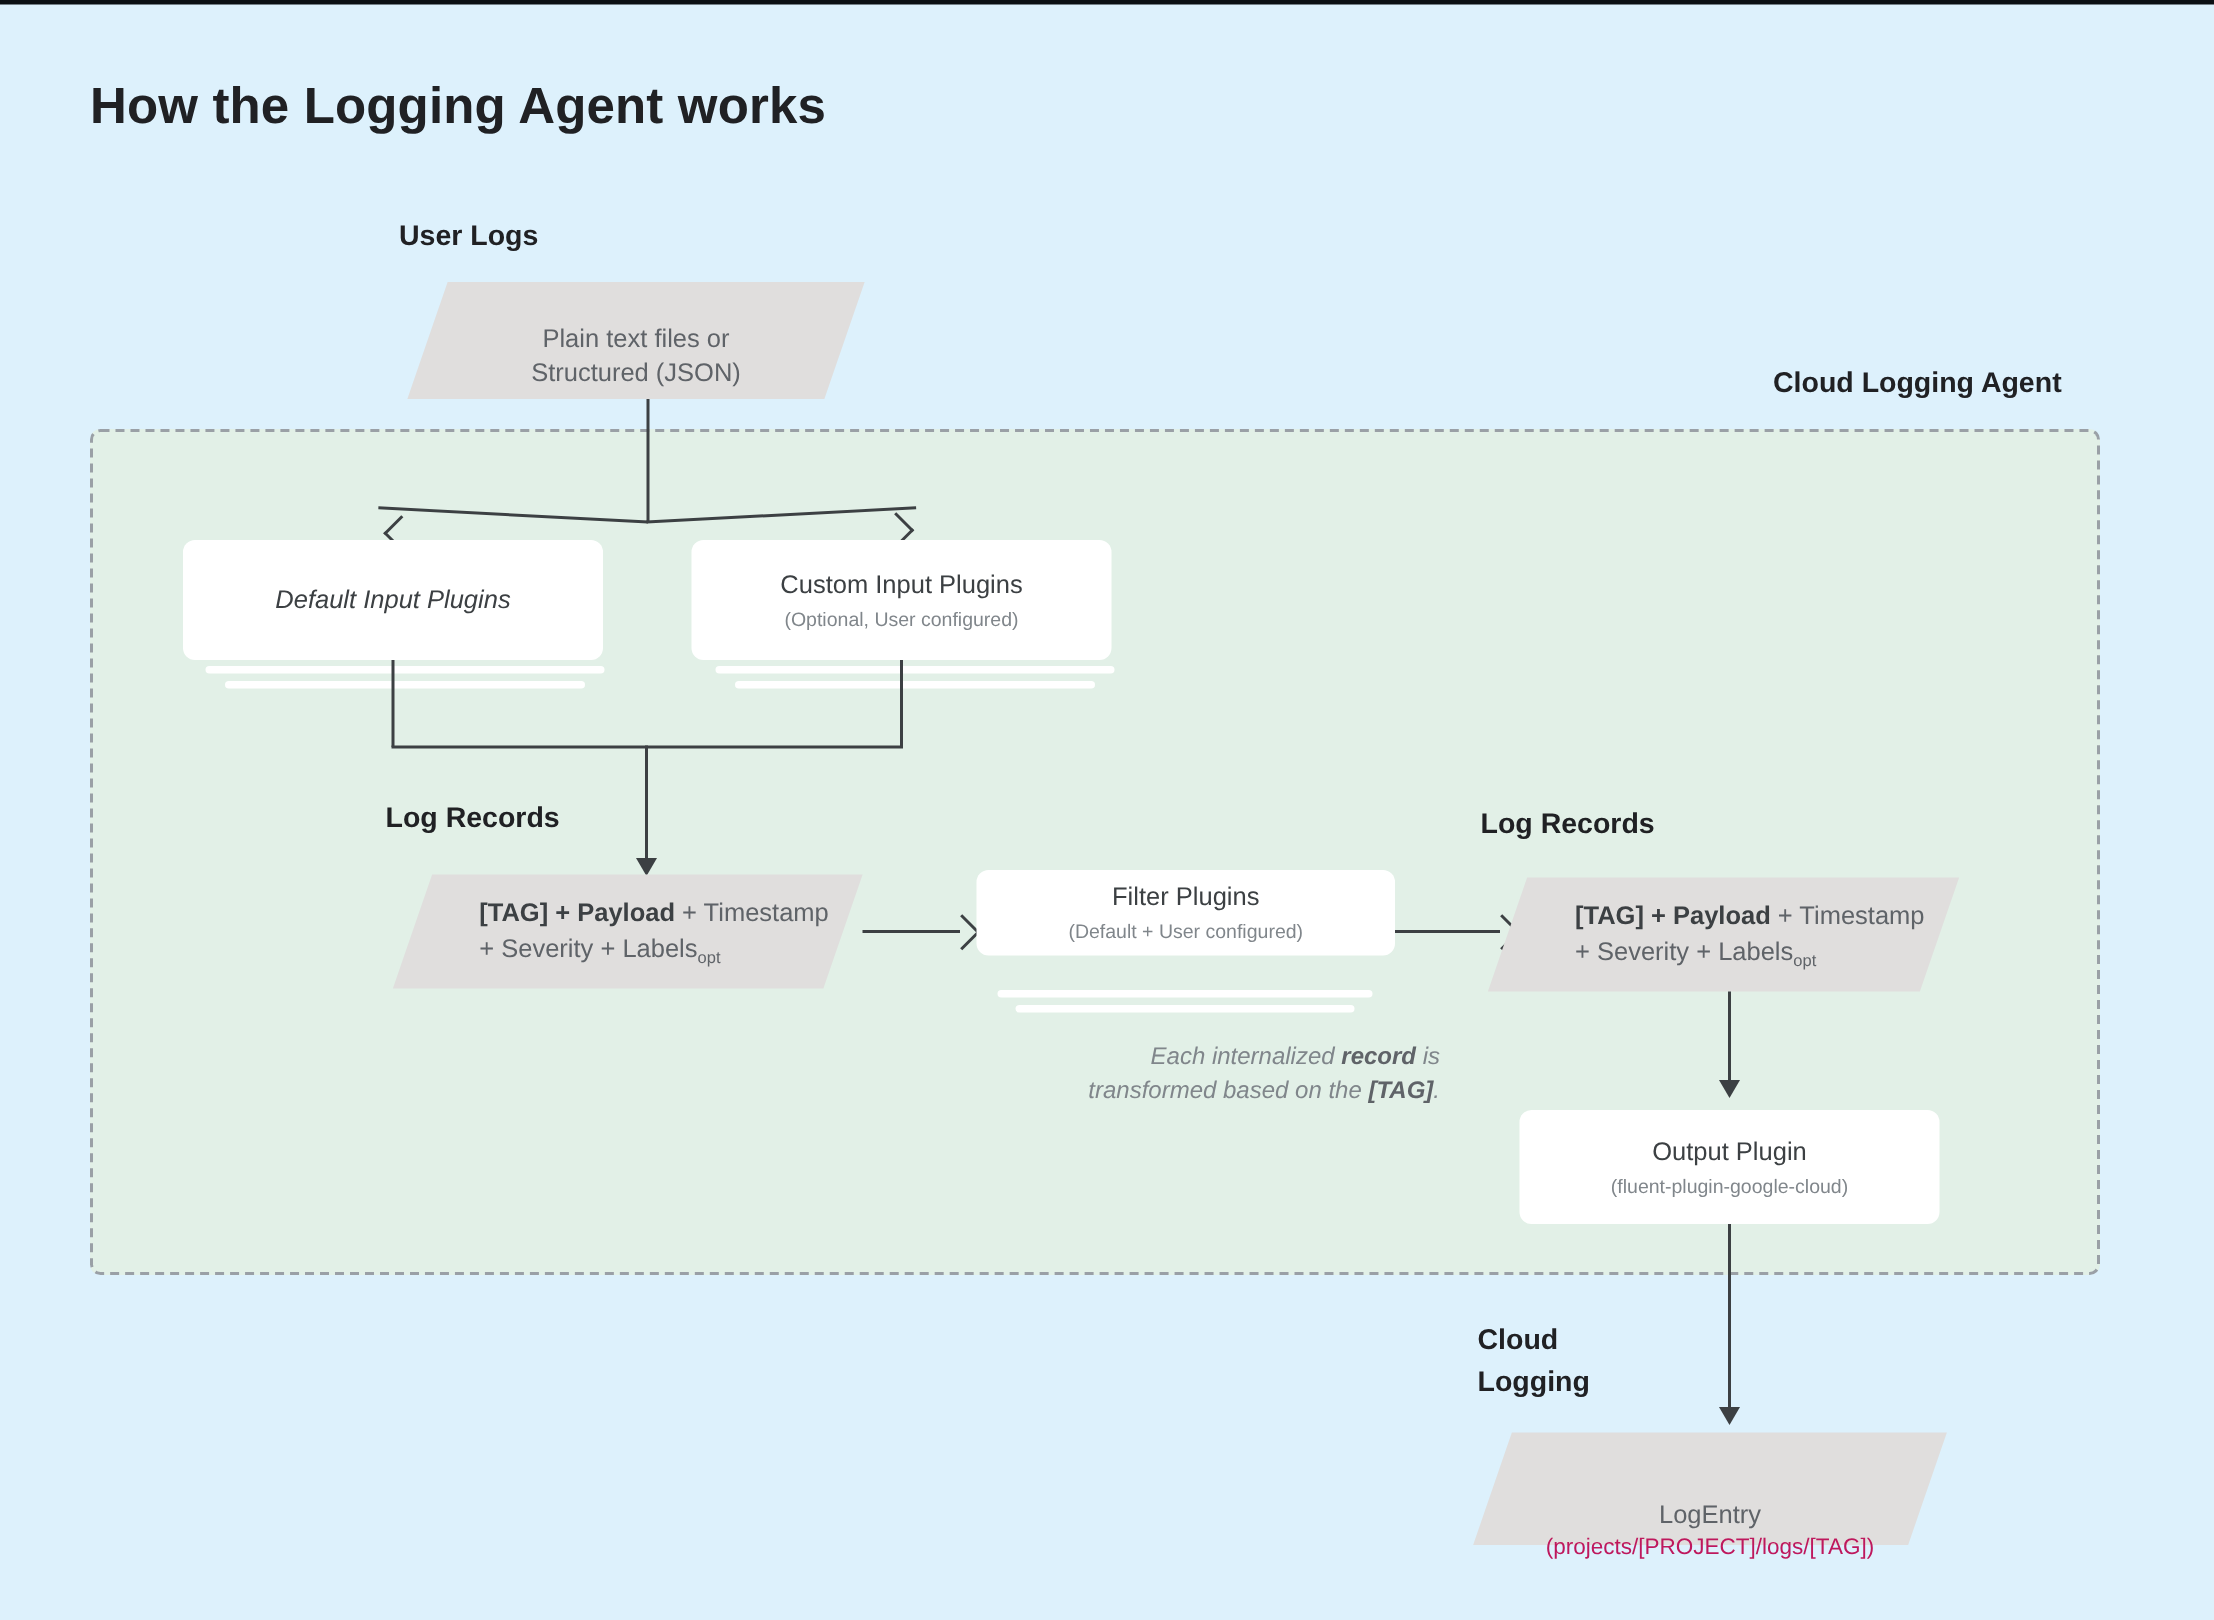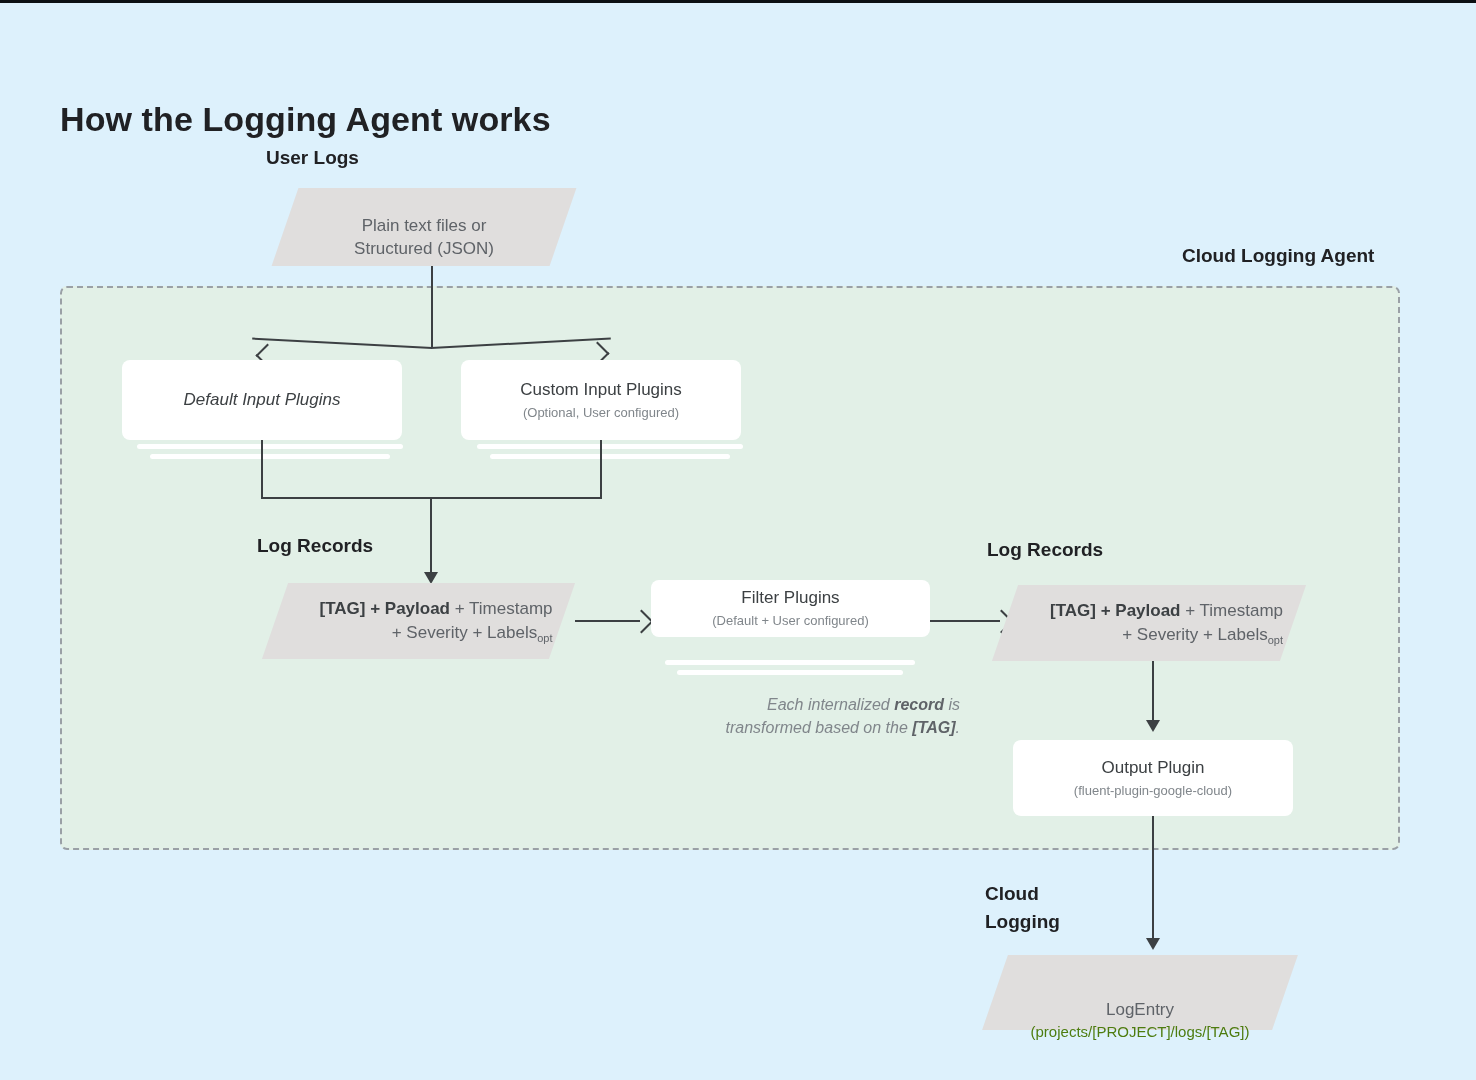--- a/index.html
+++ b/index.html
@@ -28,21 +28,20 @@
 
   
   .page-title {
     position: absolute;
     left: 60px;
     top: 52px;
     font-size: 34px;
     font-weight: bold;
     color: #202124;
     letter-spacing: 0.1px;
-    margin-top: 48px;
   }
 
   
   .section-label {
     position: absolute;
     font-size: 19px;
     font-weight: bold;
     color: #202124;
     line-height: 1.45;
     white-space: pre-line;
@@ -77,21 +76,21 @@
     color: #5f6368;
     pointer-events: none;
   }
   .para-line1 { font-size: 17px; line-height: 1.38; }
   .para-line2 { font-size: 17px; line-height: 1.38; }
 
   .rec-text {
     font-size: 17px;
     line-height: 1.42;
     color: #5f6368;
-    text-align: right;
+    text-align: left;
     margin-left: 35px;
   }
   .rec-text b { color: #3c4043; font-weight: bold; }
   .rec-text sub {
     font-size: 11px;
     vertical-align: baseline;
     position: relative;
     top: 4px;
   }
 
@@ -263,16 +262,16 @@
 
   <div class="ln ln-v" style="left:1152px; top:816px; height:125px;"></div>
   <div class="arrow-head arrow-down" style="left:1146px; top:938px;"></div>
 
   <div class="section-label" style="left:985px; top:880px;">Cloud
 Logging</div>
 
   <div class="para" style="left:995px; top:955px; width:290px; height:75px;"></div>
   <div class="para-text" style="left:995px; top:955px; width:290px; height:75px;margin-top:28px;">
     <div class="para-line1">LogEntry</div>
-    <div class="para-line2" style="font-size:15px; color:#4d7c0f;">(projects/[PROJECT]/logs/[TAG])</div>
+    <div class="para-line2" style="font-size:15px; color:#be185d;">(projects/[PROJECT]/logs/[TAG])</div>
   </div>
 
 </div>
 
 </body></html>

